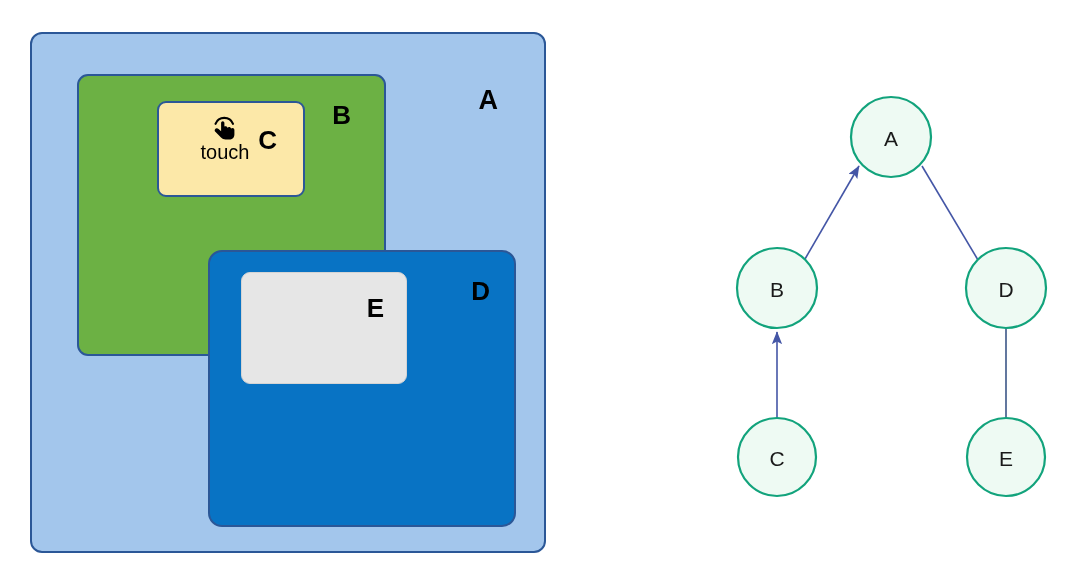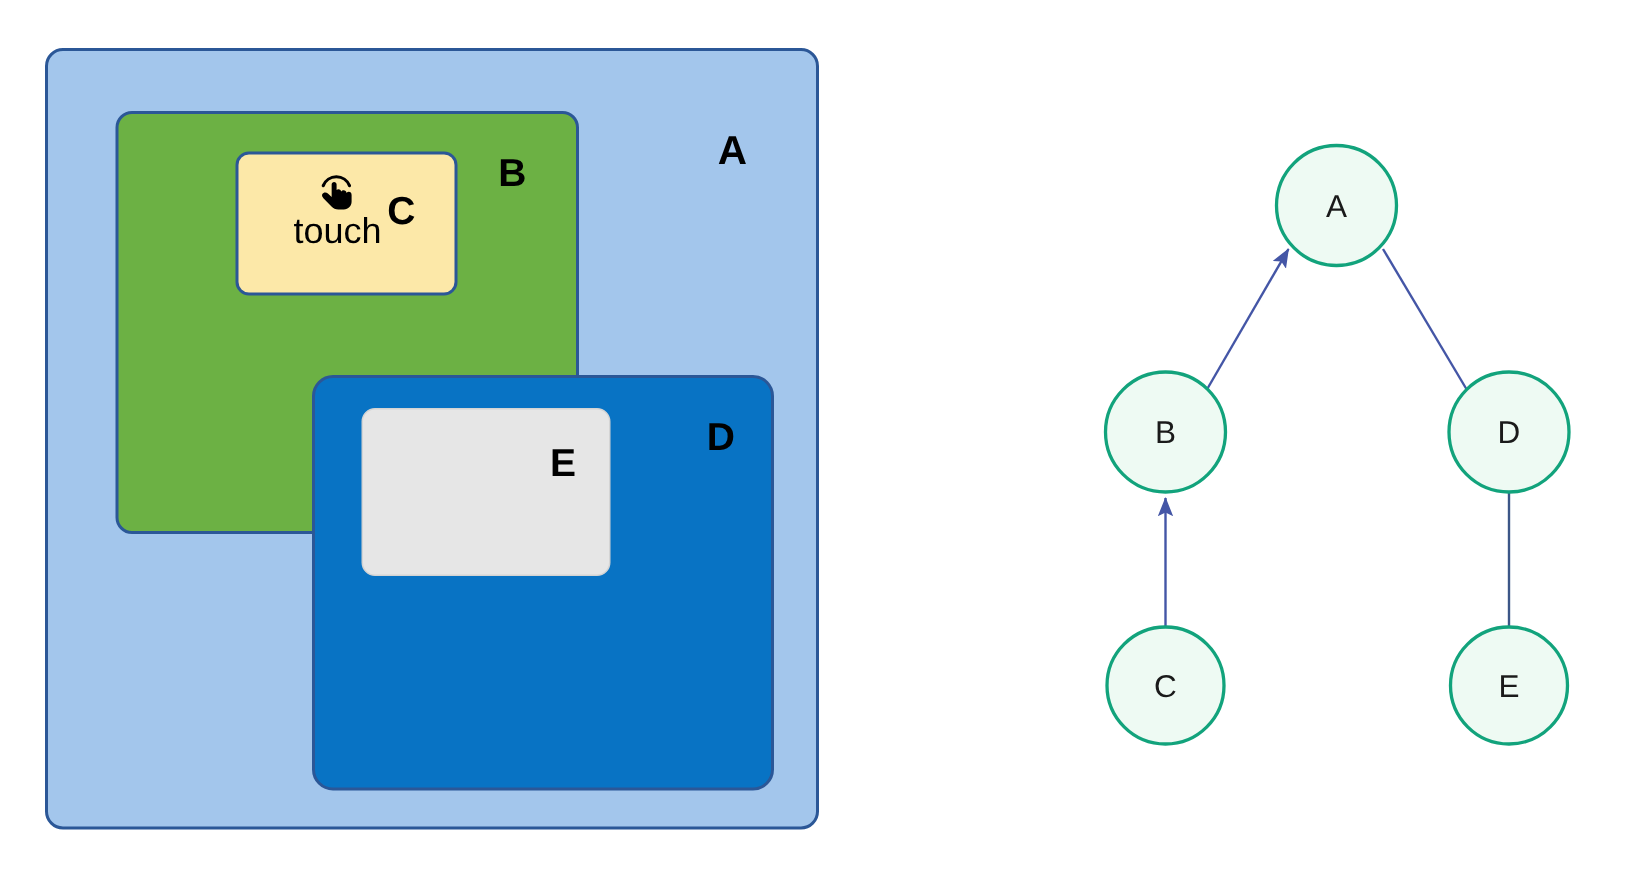--- a/index.html
+++ b/index.html
@@ -90,21 +90,21 @@
     width: 100px;
     text-align: center;
   }
   #touch-icon {
     display: block;
     margin: 0 auto;
     width: 34px; height: 32px;
   }
   #touch-label {
     display: block;
-    font-size: 24px;
+    font-size: 20px;
     color: #000000;
     line-height: 1.05;
     margin-top: -1px;
   }
 
   
   #tree-svg {
     position: absolute;
     left: 700px; top: 60px;
     width: 390px; height: 470px;

